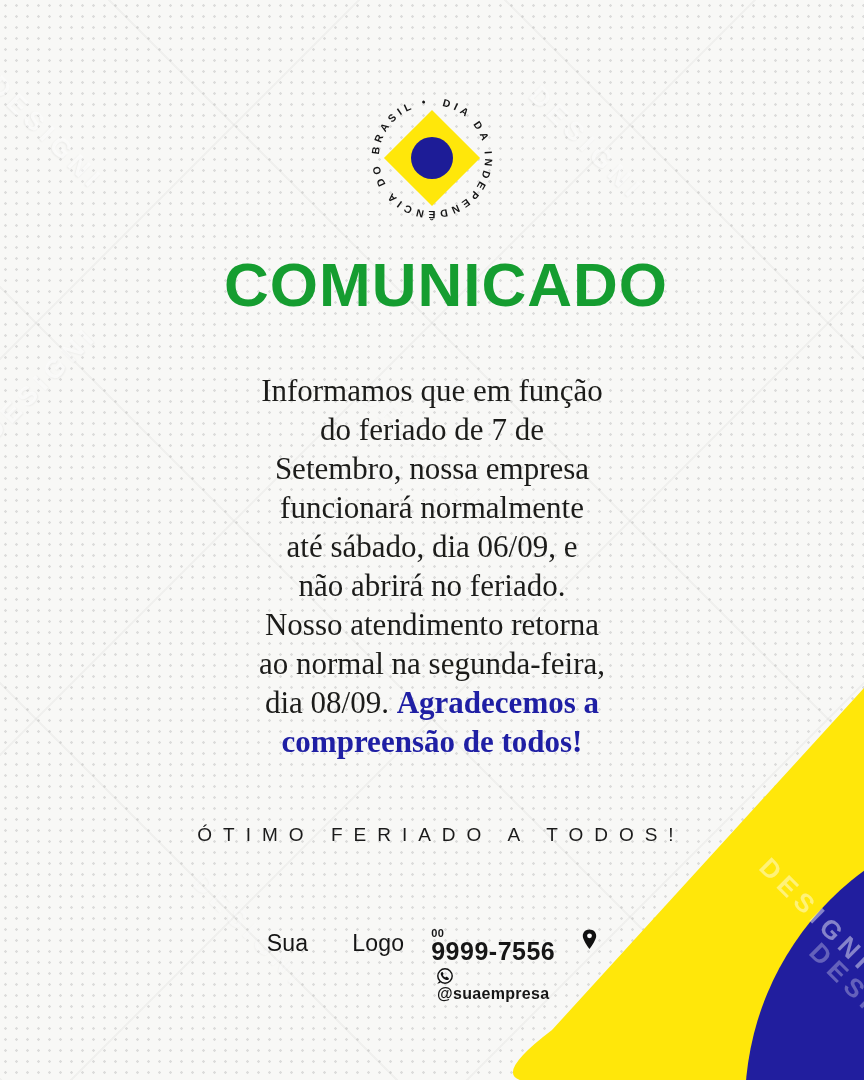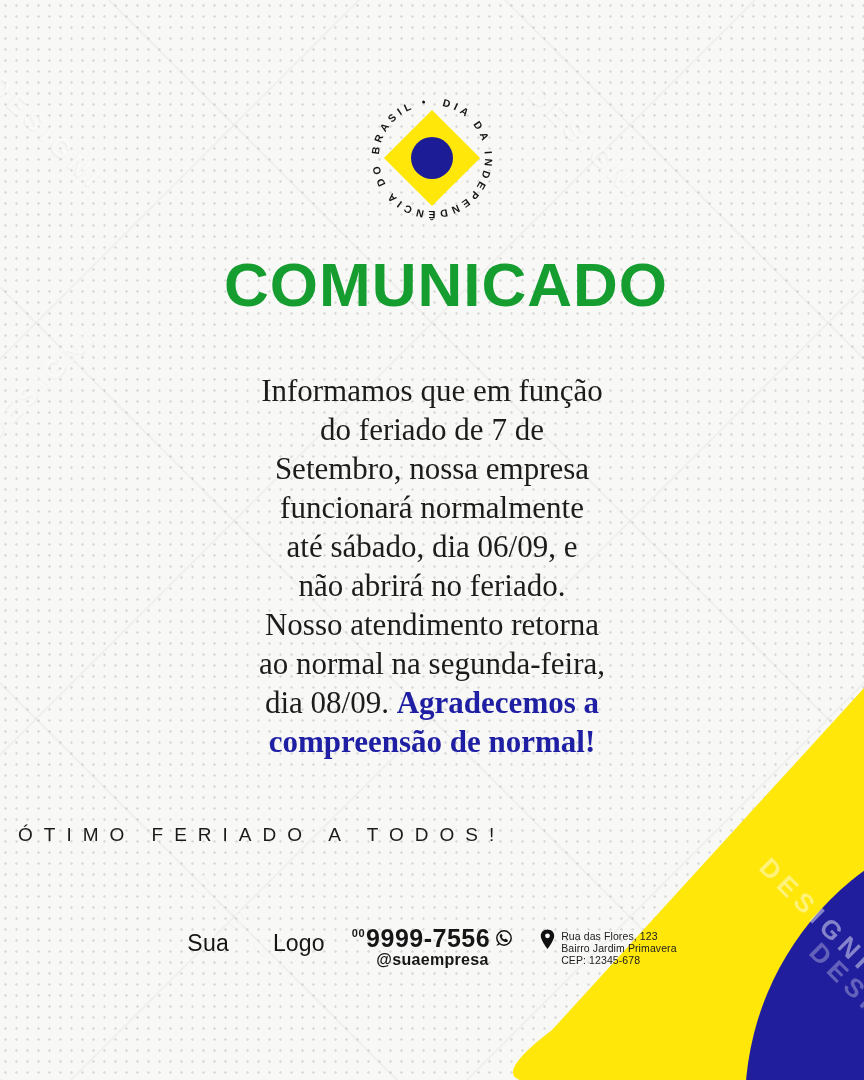--- a/index.html
+++ b/index.html
@@ -29,33 +29,33 @@
     letter-spacing:1px; color:#159d30;padding-left:14px;
   }
   .body-text{
     position:absolute; top:371px; left:0; width:100%; margin:0;
     text-align:center; font-size:31px; line-height:39px;
     color:#1c1c1a; white-space:pre-line;font-family:Liberation Serif, serif;
   }
   .body-text .highlight{ color:#1f1fa4; font-weight:700; }
   .slogan{
     position:absolute; top:822px; left:0; width:100%; box-sizing:border-box;
-    font-size:19px; line-height:25px; font-weight:400;
+    text-align:center; font-size:19px; line-height:25px; font-weight:400;
     letter-spacing:11px; padding-left:18px; color:#1b1b1b;
   }
   .footer{
     position:absolute; top:926px; left:0; width:100%;
     display:flex; justify-content:center; align-items:flex-start; gap:27px;
     color:#161616;
   }
   .logo{ font-size:23px; line-height:26px; margin-top:4px; letter-spacing:0.2px; }
   .logo .logo-light{ font-weight:400; }
   .logo b{ font-weight:400;margin-left:44px; }
   .phone-block{ text-align:center; }
-  .phone-line{ display:flex; align-items:flex-start; font-weight:700; font-size:25px; line-height:25px; letter-spacing:0.5px; }
+  .phone-line{ display:flex; align-items:flex-start; font-weight:700; font-size:25px; line-height:25px; letter-spacing:0.5px;flex-direction:column; }
   .phone-line sup{ font-size:11px; line-height:11px; margin-top:2px; margin-right:1px; }
   .wa-icon{ margin-left:5px; margin-top:3px; }
   .handle{ font-size:16px; line-height:15px; font-weight:700; margin-top:1px; letter-spacing:0.3px; }
   .address-block{ display:flex; gap:6px; margin-top:3px; }
   .addr-lines{
     font-size:10.5px; line-height:12px; font-weight:400; letter-spacing:0.1px;
     white-space:pre-line; text-align:left; color:#202020; margin-top:1px;
   }
 </style>
 </head>
@@ -93,21 +93,21 @@
 
   <p class="body-text"><span>Informamos que em função
 do feriado de 7 de
 Setembro, nossa empresa
 funcionará normalmente
 até sábado, dia 06/09, e
 não abrirá no feriado.
 Nosso atendimento retorna
 ao normal na segunda-feira,
 dia 08/09. </span><span class="highlight">Agradecemos a
-compreensão de normal!</span></p>
+compreensão de todos!</span></p>
 
   <div class="slogan">ÓTIMO FERIADO A TODOS!</div>
 
   <div class="footer">
 
     <div class="logo"><span class="logo-light">Sua</span><b>Logo</b></div>
 
     <div class="phone-block">
       <div class="phone-line">
         <sup>00</sup>
@@ -123,19 +123,16 @@
       </div>
       <div class="handle">@suaempresa</div>
     </div>
 
     <div class="address-block">
       <svg width="15" height="21" viewBox="0 0 15 21">
         <path d="M7.5,0.5 C3.6,0.5 0.8,3.3 0.8,6.9 C0.8,10.5 5.2,16.6 7.5,20
                  C9.8,16.6 14.2,10.5 14.2,6.9 C14.2,3.3 11.4,0.5 7.5,0.5 Z" fill="#111"></path>
         <circle cx="7.5" cy="6.8" r="2.4" fill="#fff"></circle>
       </svg>
-      <div class="addr-lines">Rua das Flores, 123
-Bairro Jardim Primavera
-CEP: 12345-678</div>
     </div>
 
   </div>
 </div>
 
 </body></html>

